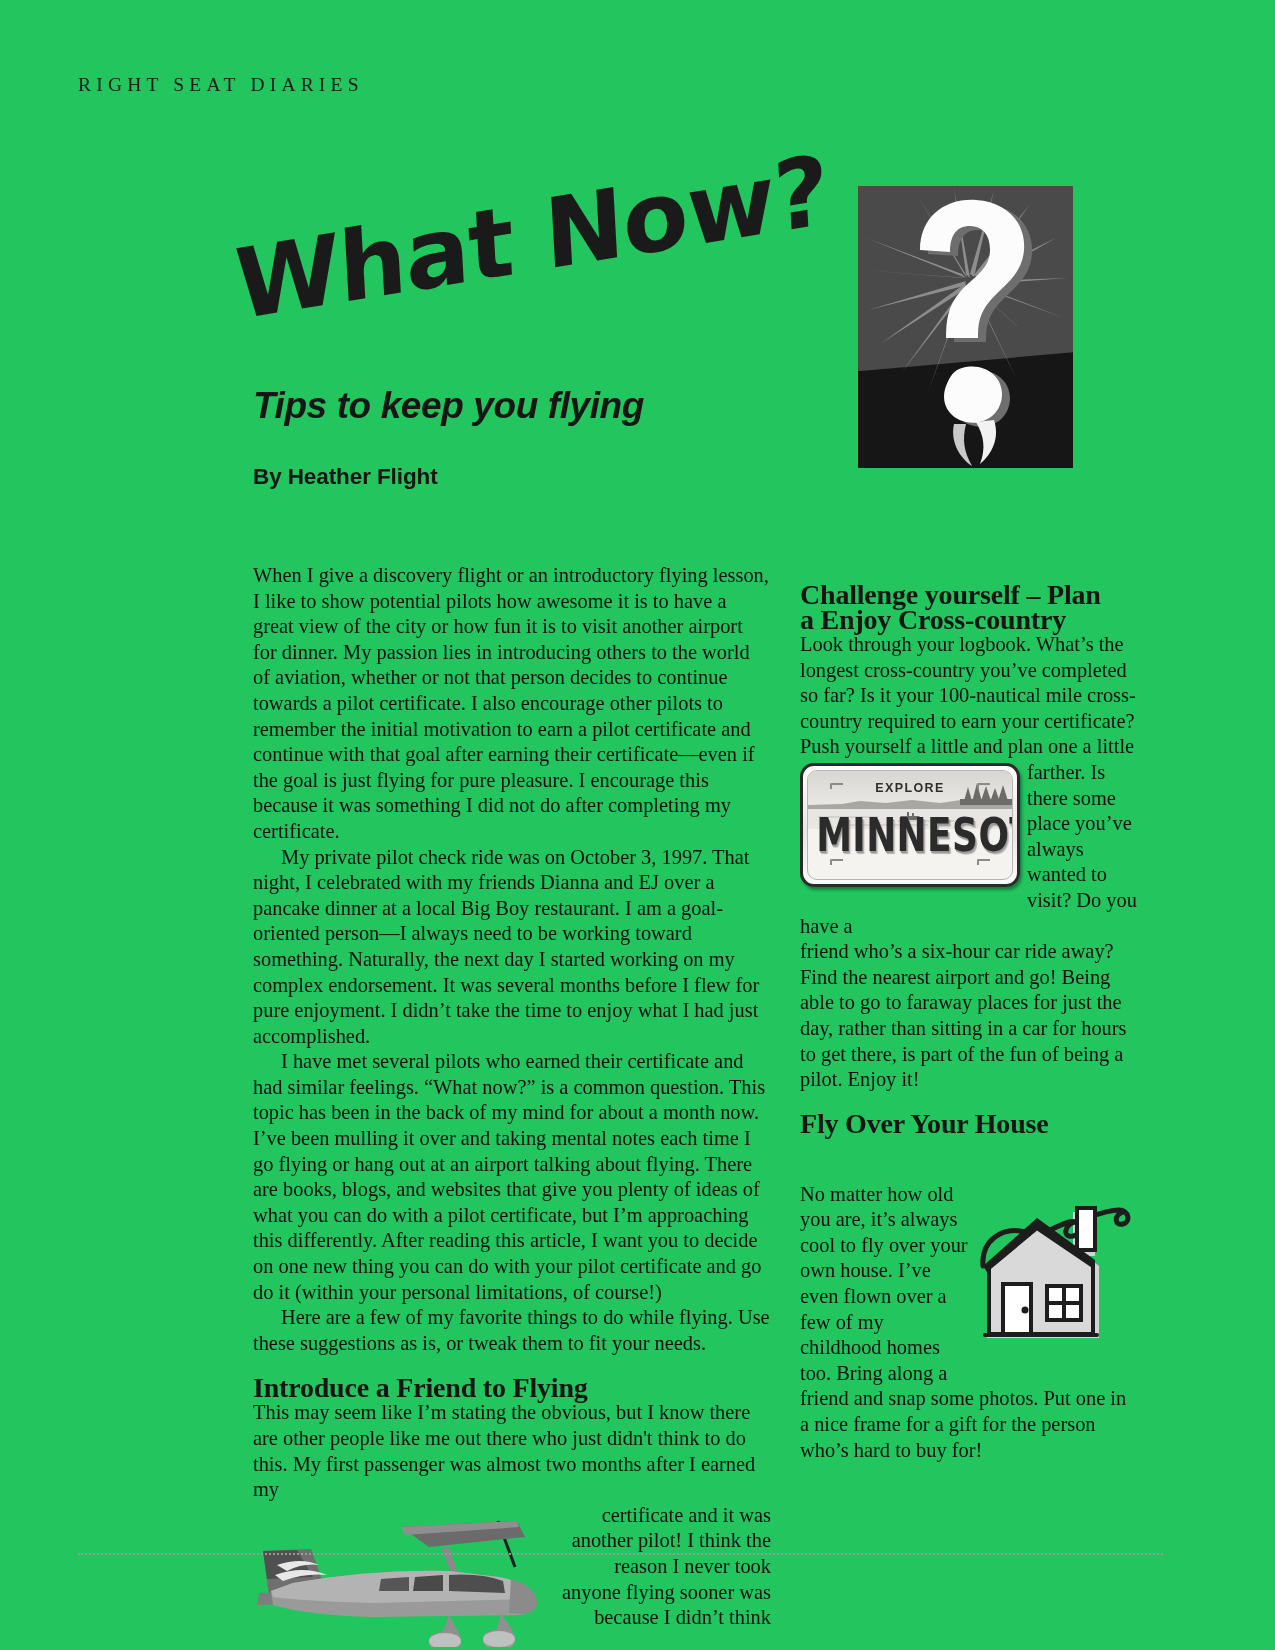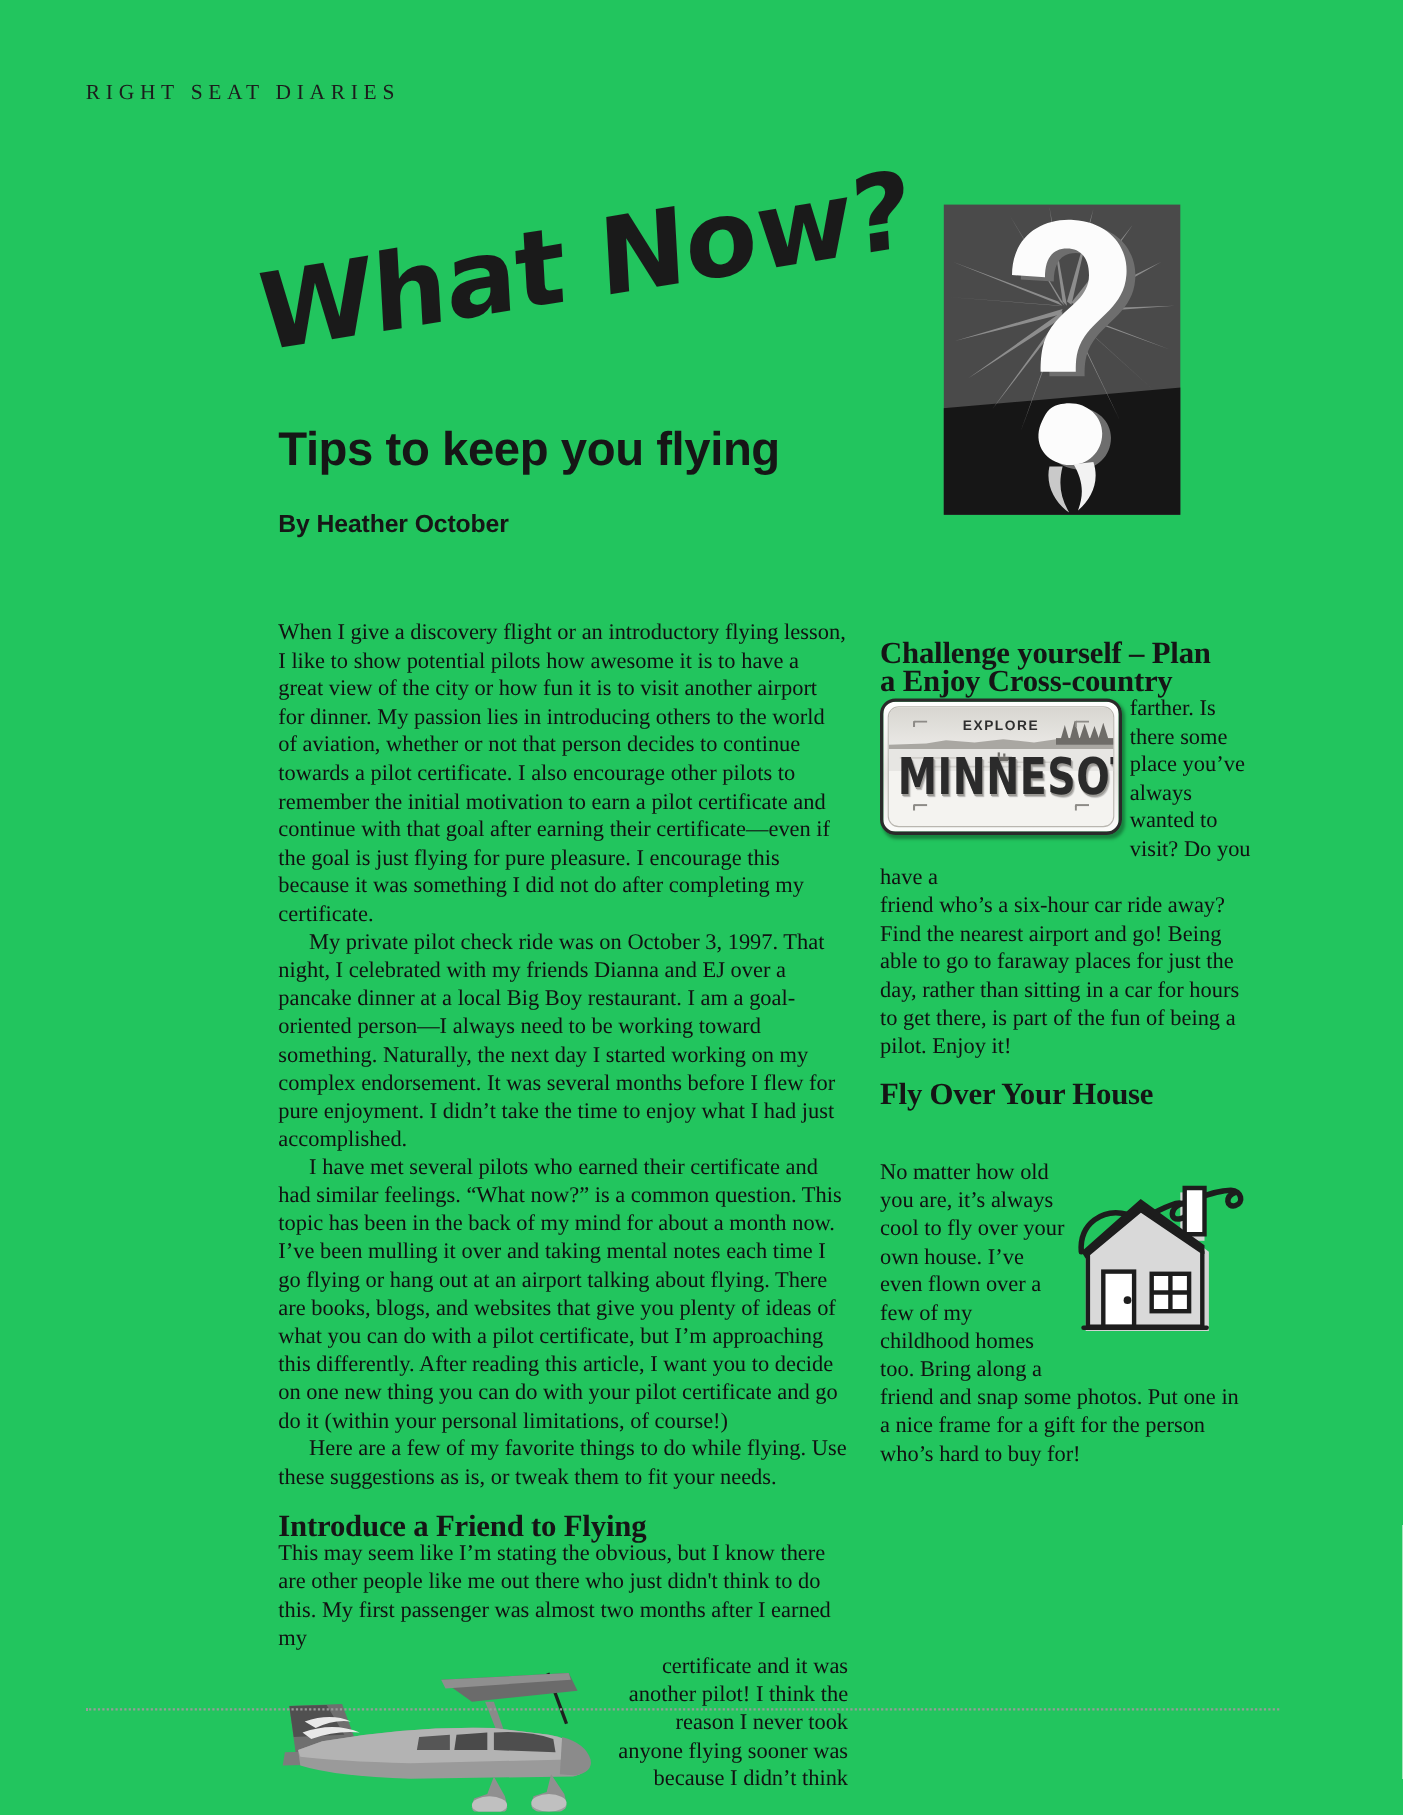--- a/index.html
+++ b/index.html
@@ -71,24 +71,25 @@
     transform-origin: left bottom;
     white-space: nowrap;
     letter-spacing: -1px;
   }
   .subtitle {
     position: absolute;
     left: 253px;
     top: 385px;
     font-family: "Liberation Sans", "DejaVu Sans", sans-serif;
     font-weight: bold;
-    font-size: 43px;
+    font-size: 37px;
     color: #161616;
     letter-spacing: -0.4px;
     white-space: nowrap;
+    font-style: italic;
   }
   .byline {
     position: absolute;
     left: 253px;
     top: 464px;
     font-family: "Liberation Sans", "DejaVu Sans", sans-serif;
     font-weight: bold;
     font-size: 22.5px;
     color: #161616;
     letter-spacing: -0.1px;
@@ -271,21 +272,21 @@
 
       <path d="M118,236 C126,250 128,262 122,278 C134,268 142,252 136,234 Z" fill="#f2f2f2"></path>
       <path d="M108,238 C104,254 106,266 114,280 C102,272 92,256 96,238 Z" fill="#c9c9c9"></path>
     </svg>
   </div>
 
   <div class="title-wrap">
     <div class="main-title">What Now?</div>
   </div>
   <div class="subtitle">Tips to keep you flying</div>
-  <div class="byline">By Heather October</div>
+  <div class="byline">By Heather Flight</div>
 
   <div class="col col-left">
     <p>When I give a discovery flight or an introductory flying lesson, I like to show potential pilots how awesome it is to have a great view of the city or how fun it is to visit another airport for dinner. My passion lies in introducing others to the world of aviation, whether or not that person decides to continue towards a pilot certificate. I also encourage other pilots to remember the initial motivation to earn a pilot certificate and continue with that goal after earning their certificate—even if the goal is just flying for pure pleasure. I encourage this because it was something I did not do after completing my certificate.</p>
     <p class="indent">My private pilot check ride was on October 3, 1997. That night, I celebrated with my friends Dianna and EJ over a pancake dinner at a local Big Boy restaurant. I am a goal-oriented person—I always need to be working toward something. Naturally, the next day I started working on my complex endorsement. It was several months before I flew for pure enjoyment. I didn’t take the time to enjoy what I had just accomplished.</p>
     <p class="indent">I have met several pilots who earned their certificate and had similar feelings. “What now?” is a common question. This topic has been in the back of my mind for about a month now. I’ve been mulling it over and taking mental notes each time I go flying or hang out at an airport talking about flying. There are books, blogs, and websites that give you plenty of ideas of what you can do with a pilot certificate, but I’m approaching this differently. After reading this article, I want you to decide on one new thing you can do with your pilot certificate and go do it (within your personal limitations, of course!)</p>
     <p class="indent">Here are a few of my favorite things to do while flying. Use these suggestions as is, or tweak them to fit your needs.</p>
 
     <h3 class="sec-head">Introduce a Friend to Flying</h3>
     <p>This may seem like I’m stating the obvious, but I know there are other people like me out there who just didn't think to do this. My first passenger was almost two months after I earned my</p>
 
@@ -328,20 +329,21 @@
         </svg>
       </div>
       <p>certificate and it was another pilot! I think the reason I never took anyone flying sooner was because I didn’t think</p>
     </div>
   </div>
 
   <div class="col col-right">
 
     <h3 class="sec-head">Challenge yourself – Plan</h3>
     <h3 class="sec-head" style="margin-top:0;">a Enjoy Cross-country</h3>
+    <p>Look through your logbook. What’s the longest cross-country you’ve completed so far? Is it your 100-nautical mile cross-country required to earn your certificate? Push yourself a little and plan one a little</p>
 
     <div style="overflow:hidden;">
       <div class="plate-float">
         <div class="plate">
           <div class="plate-inner">
             <div class="plate-sky"></div>
             <svg width="206" height="110" viewBox="0 0 206 110" style="position:absolute;left:0;top:0;">
 
               <path d="M0,34 L34,33 L52,30 L78,32 L104,29 L132,32 L160,28 L206,31 L206,38 L0,38 Z" fill="#a9a7a2"></path>
 

